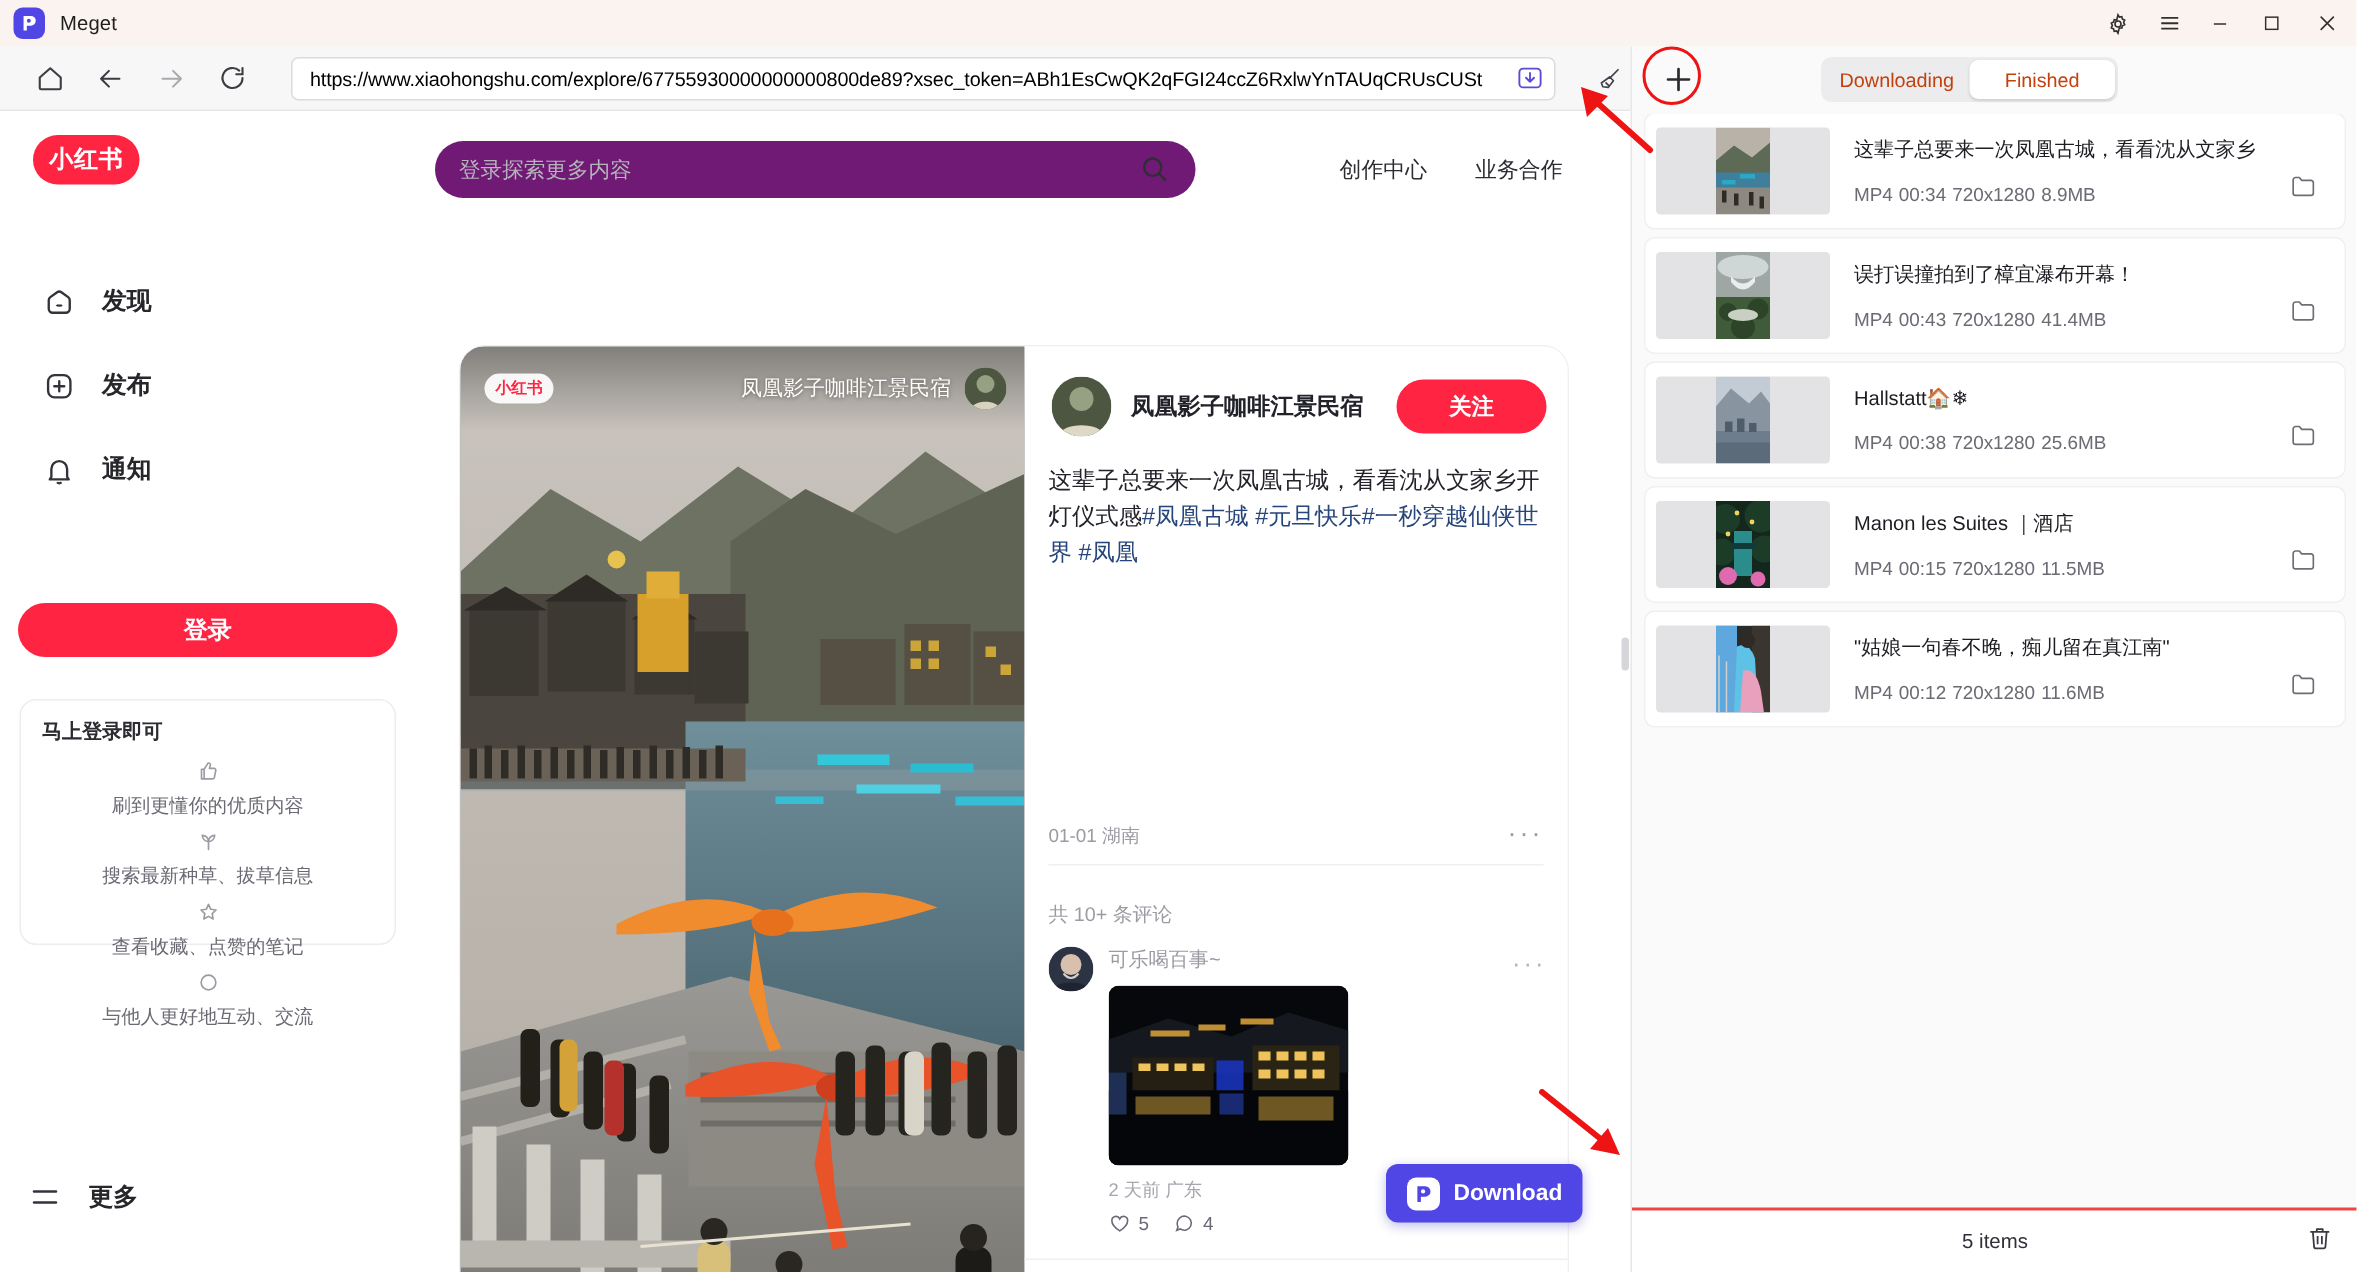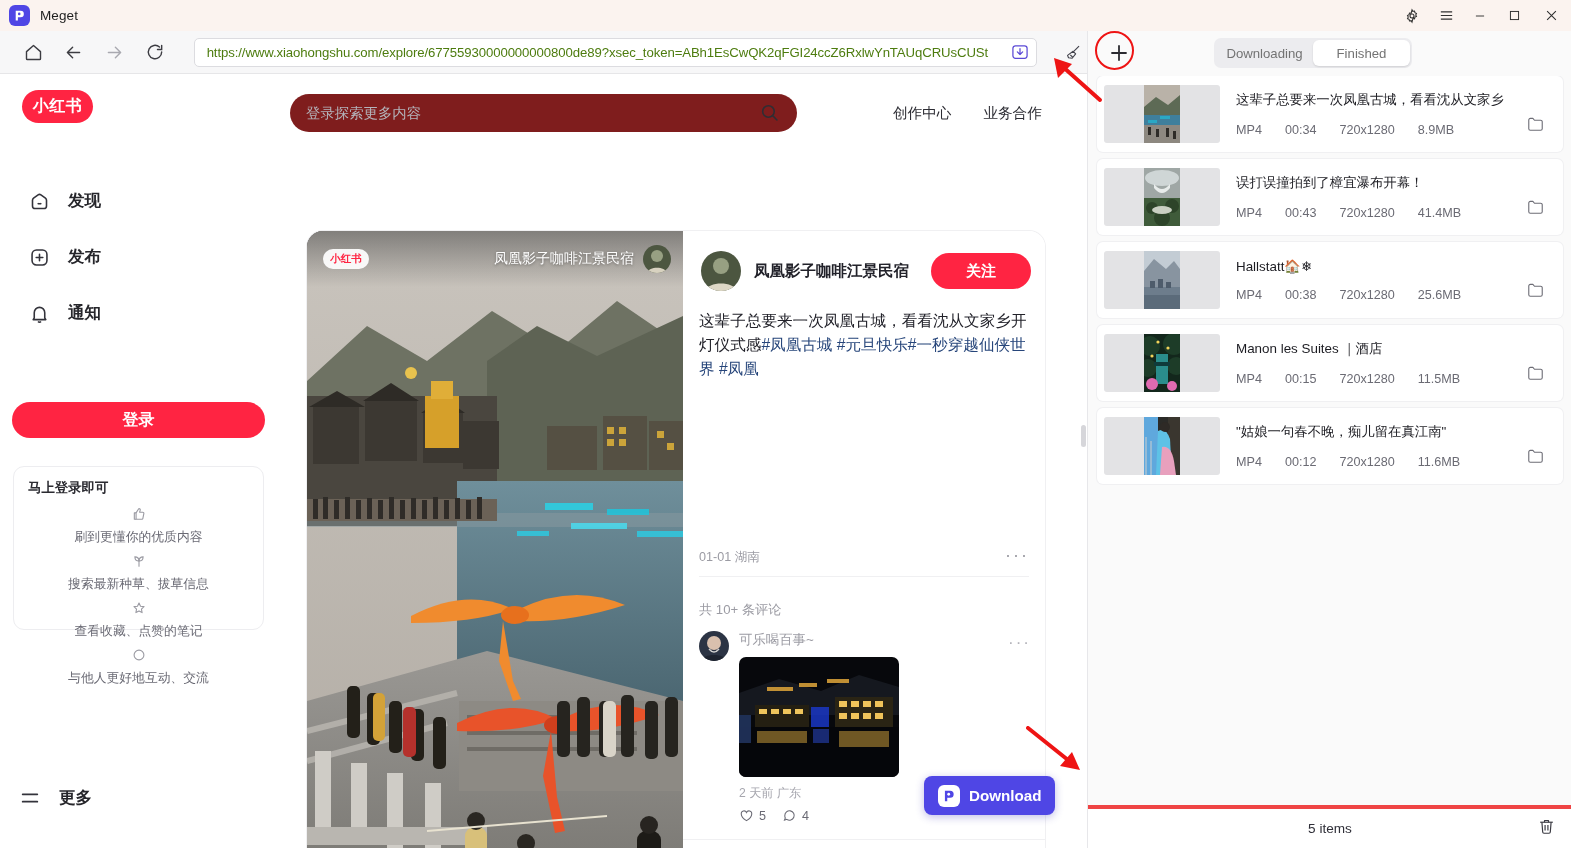--- a/index.html
+++ b/index.html
@@ -50,21 +50,21 @@
   }
   .nav-btn.home { margin-left: 18px; }
   .nav-btn.fwd { color: #a9a9b0; }
   .urlbar {
     margin-left: 23px;
     width: 853px; height: 29px;
     background: #ffffff; border: 1px solid #dcdce0; border-radius: 5px;
     display: flex; align-items: center; padding: 0 6px 0 12px;
   }
   .urltext {
-    flex: 1; font-size: 13.2px; color: #4d7c0f; white-space: nowrap;
+    flex: 1; font-size: 13.2px; color: #000000; white-space: nowrap;
     overflow: hidden; text-overflow: clip; letter-spacing: -.1px;
   }
   .url-dl-icon { width: 20px; height: 20px; flex: none; color: #5b4ad6; }
   .broom-btn {
     margin-left: 22px; width: 28px; height: 28px;
     display: flex; align-items: center; justify-content: center; color: #41414a;
   }
 
   
   .page {
@@ -103,21 +103,21 @@
   .lc-row .ico { width: 15px; height: 15px; color: #9b9ba3; flex: none;
     display:flex; align-items:center; justify-content:center;}
   .lc-row .txt { font-size: 12.8px; color: #6a6a74; }
   .more-item {
     position: absolute; left: 18px; top: 780px; display: flex; align-items: center; gap: 18px;
   }
 
   
   .xhs-search {
     position: absolute; left: 290px; top: 20px; width: 507px; height: 38px;
-    background: #7f1d1d; border-radius: 19px; display: flex; align-items: center;
+    background: #701a75; border-radius: 19px; display: flex; align-items: center;
     padding: 0 16px;
     justify-content: space-between;
   }
   .xhs-search .ph { flex: 1; font-size: 14.4px; color: #b4b4bb; }
   .xhs-search .mag { width: 22px; height: 22px; color: #2e2e34; }
   .xhs-topnav { position: absolute; top: 30px; display: flex; gap: 32px; left: 893px; }
   .xhs-topnav span { font-size: 14.6px; color: #2c2c33; }
 
   
   .post-card {
@@ -200,47 +200,47 @@
   .add-btn {
     position: absolute; left: 15px; top: 6px; width: 32px; height: 32px;
     display: flex; align-items: center; justify-content: center; color: #2a2a30;
   }
   .seg {
     position: absolute; left: 126px; top: 7px; width: 198px; height: 30px;
     background: #ececef; border-radius: 7px; display: flex; padding: 2px;
   }
   .seg .s {
     flex: 1; display: flex; align-items: center; justify-content: center;
-    font-size: 13.2px; color: #737373; border-radius: 6px;
+    font-size: 13.2px; color: #c2410c; border-radius: 6px;
   }
   .seg .s.active { background: #ffffff; box-shadow: 0 1px 2px rgba(0,0,0,.12); }
 
   .dl-list { position: absolute; left: 0; top: 45px; width: 484px; height: 729px; overflow: hidden; }
   .dl-item {
     position: relative; margin: 0 9px 7px 9px; height: 76px;
     background: #ffffff; border-radius: 6px; display: flex; align-items: center;
     box-shadow: 0 0 0 1px #f0f0f2;
   }
   .dl-thumb {
     width: 116px; height: 58px; margin-left: 7px; background: #e3e3e5;
     border-radius: 3px; overflow: hidden; flex: none;
     display: flex; align-items: center; justify-content: center;
   }
   .dl-thumb .inner { width: 36px; height: 58px; }
   .dl-info { margin-left: 16px; flex: 1; min-width: 0; }
   .dl-title {
     font-size: 13.4px; color: #1c1c22; white-space: nowrap; overflow: hidden;
     text-overflow: clip; max-width: 268px;
   }
-  .dl-meta { margin-top: 14px; display: flex; gap: 23px; font-size: 12.6px; color: #6b6b74; }
+  .dl-meta { margin-top: 14px; display: flex; gap: 4px; font-size: 12.6px; color: #6b6b74; }
   .dl-folder { position: absolute; right: 18px; top: 38px; color: #6d6d76; }
 
   .panel-foot {
     position: absolute; left: 0; bottom: 0; width: 484px; height: 43px;
-    background: #ffffff; border-top: 4px solid #ef4444;
+    background: #ffffff; border-top: 2px solid #ef4444;
     display: flex; align-items: center; justify-content: center;
   }
   .panel-foot .count { font-size: 13.6px; color: #2f2f38; }
   .panel-foot .trash { position: absolute; right: 16px; color: #3a3a42; }
 
   
   .split-handle {
     position: absolute; left: 1083px; top: 425px; width: 5px; height: 22px;
     background: #d6d6da; border-radius: 3px;
   }

